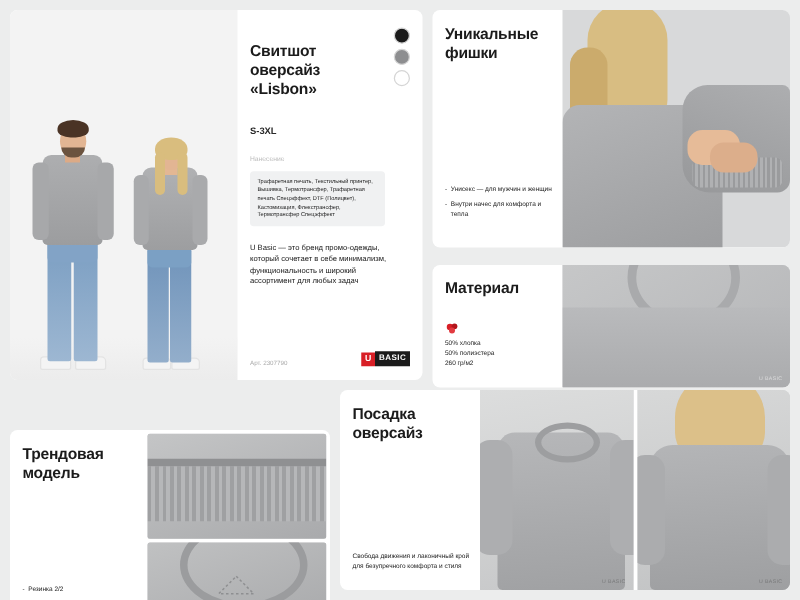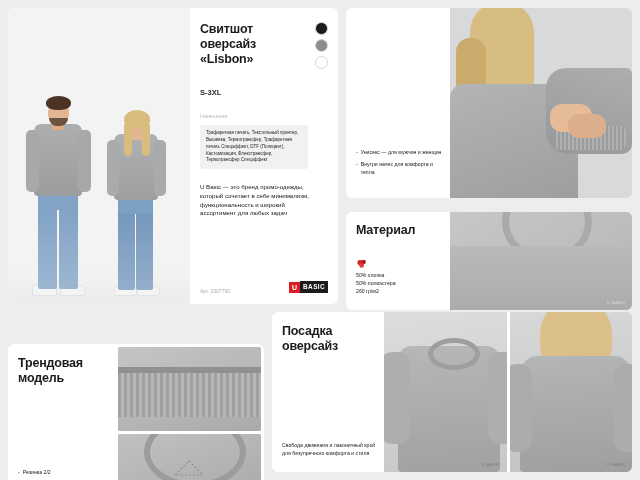--- a/index.html
+++ b/index.html
@@ -51,21 +51,21 @@
   }
   .hero-photo {
     position: relative;
     width: 182px;
     height: 100%;
     background: #f3f3f3;
     overflow: hidden;
   }
   .hero-info {
     flex: 1;
-    padding: 14px 12px 8px 10px;
+    padding: 26px 12px 8px 10px;
     position: relative;
     box-sizing: border-box;
   }
   .swatches {
     position: absolute;
     right: 10px;
     top: 14px;
     display: flex;
     flex-direction: column;
     gap: 4px;
@@ -407,20 +407,21 @@
           </div>
         </div>
       </div>
 
     </div>
   </div>
 
   <div class="card" id="card-features">
     <div class="inner">
       <div class="feat-left">
+        <div class="title" style="width:76px;">Уникальные фишки</div>
         <div class="bullets">
           <div class="bullet">
             <span class="dash">-</span>
             <span class="tiny">Унисекс — для мужчин и женщин</span>
           </div>
           <div class="bullet">
             <span class="dash">-</span>
             <span class="tiny">Внутри начес для комфорта и тепла</span>
           </div>
         </div>

